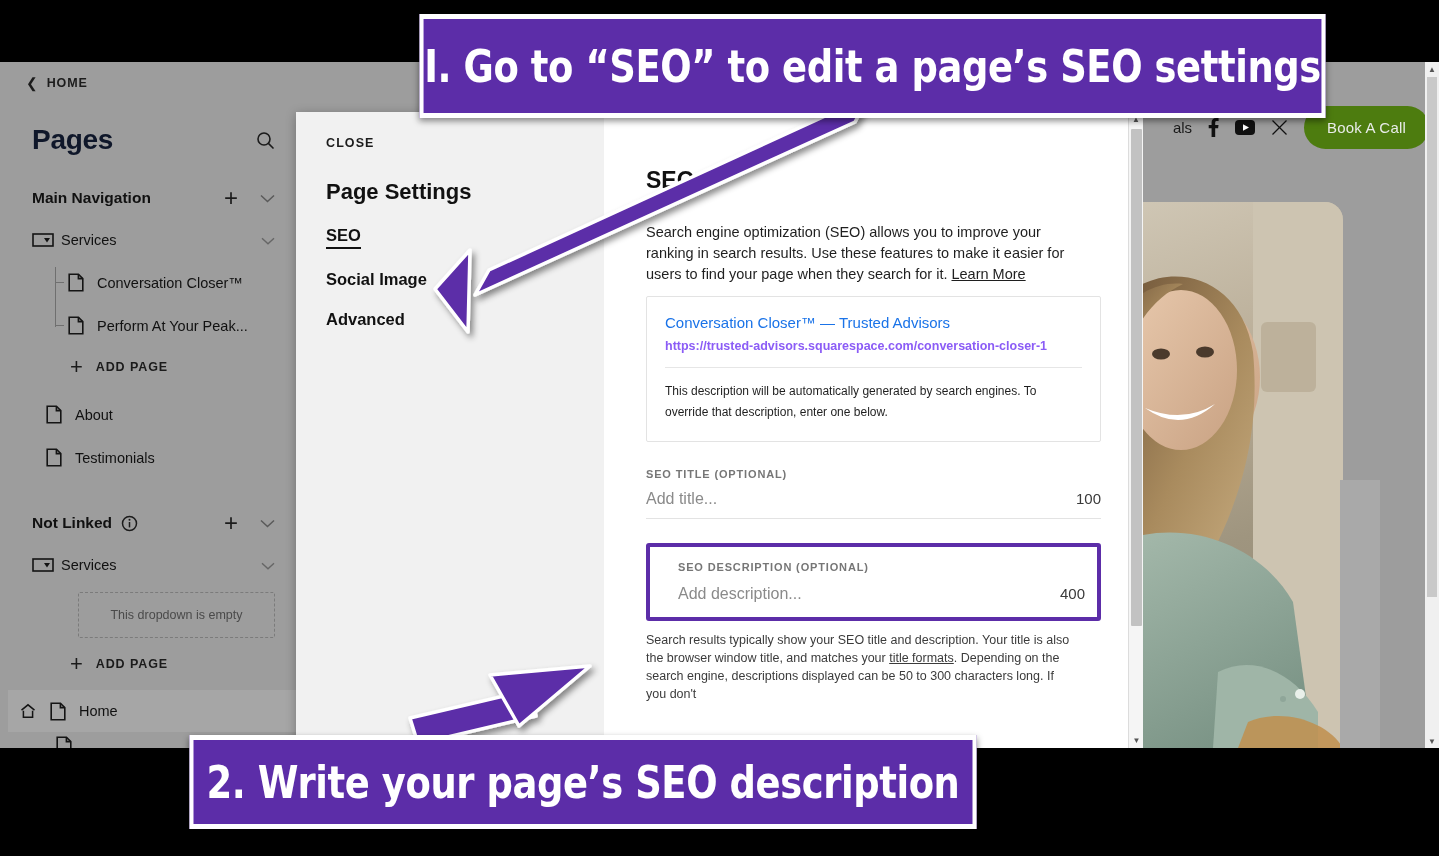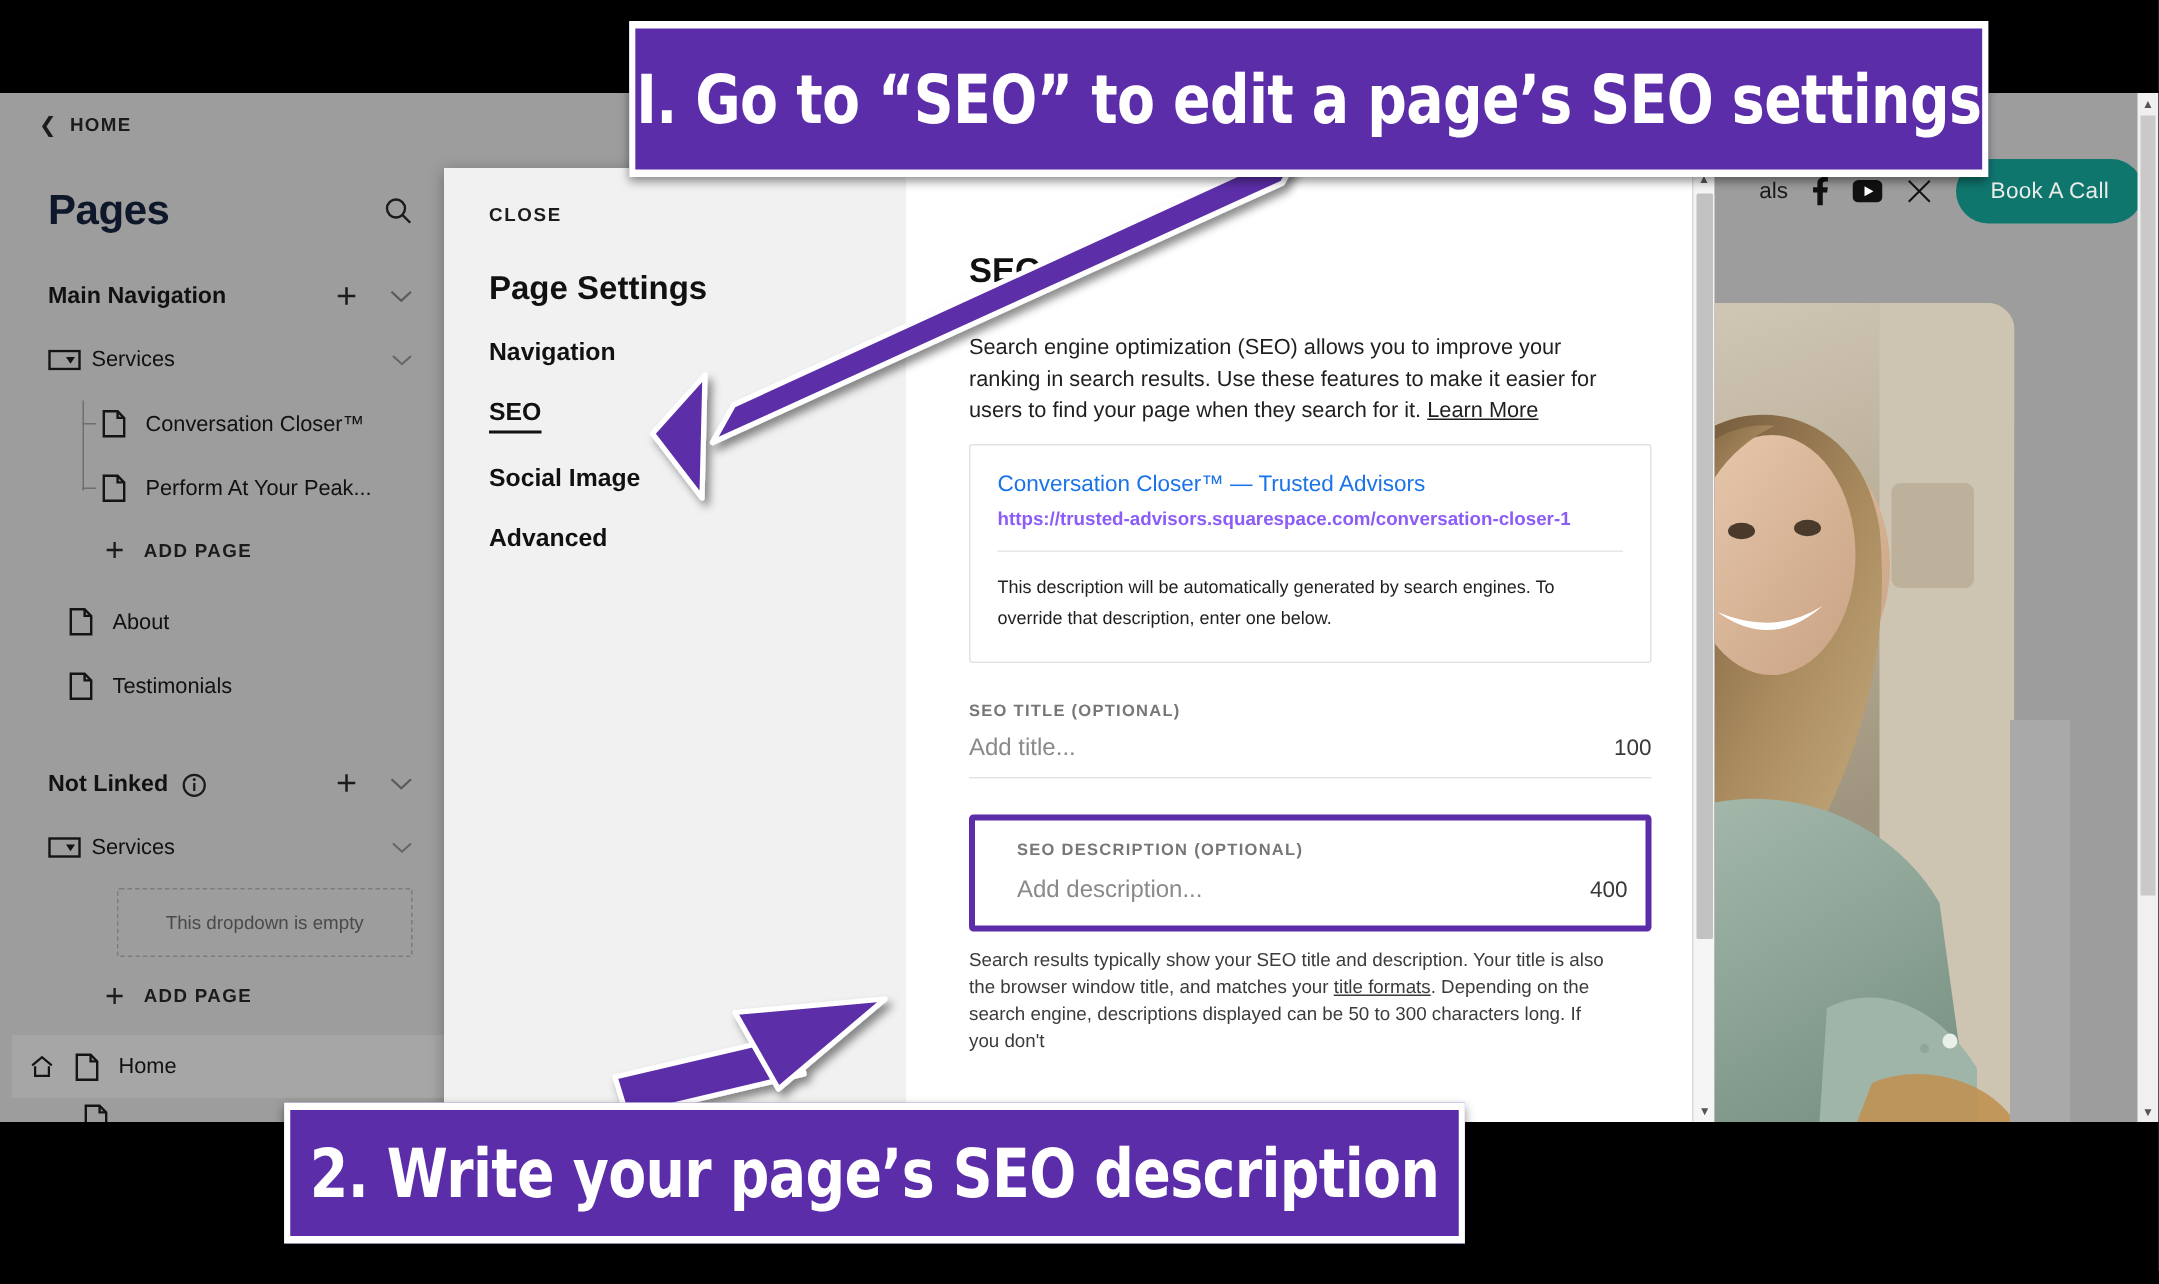--- a/index.html
+++ b/index.html
@@ -162,21 +162,21 @@
     position:absolute; left: 1143px; top: 0; width: 296px; height: 686px;
     background: #9d9d9d; overflow:hidden;
   }
   #site-bar {
     position:absolute; right: 10px; top: 44px;
     display:flex; align-items:center; gap: 16px;
   }
   .nav-tail { font-size: 15px; color:#1a1a1a; }
   .soc { color:#111; display:flex; align-items:center; }
   .book-btn {
-    background: #0f766e; color:#e9ece9;
+    background: #4d7c0f; color:#e9ece9;
     font-size: 15px; padding: 13px 23px; border-radius: 26px;
     letter-spacing: .2px;
   }
   #hero-img {
     position:absolute; left: 0px; top: 140px; width: 200px; height: 546px;
     border-top-right-radius: 18px;
     overflow:hidden;
   }
   #hero-img .ph { position:absolute; inset:0; }
   #site-block2 {
@@ -374,21 +374,20 @@
             </svg>
         </span>
       </div>
     </div>
 
     <div id="settings">
 
       <div id="set-nav">
         <div class="close-lbl">CLOSE</div>
         <div class="set-title">Page Settings</div>
-        <div class="set-link">Navigation</div>
         <div style="margin-top:21px">
           <span class="set-link active" style="margin-top:0">SEO</span>
         </div>
         <div class="set-link">Social Image</div>
         <div class="set-link">Advanced</div>
       </div>
 
       <div id="set-body">
         <div class="seo-h">SEO</div>
 

